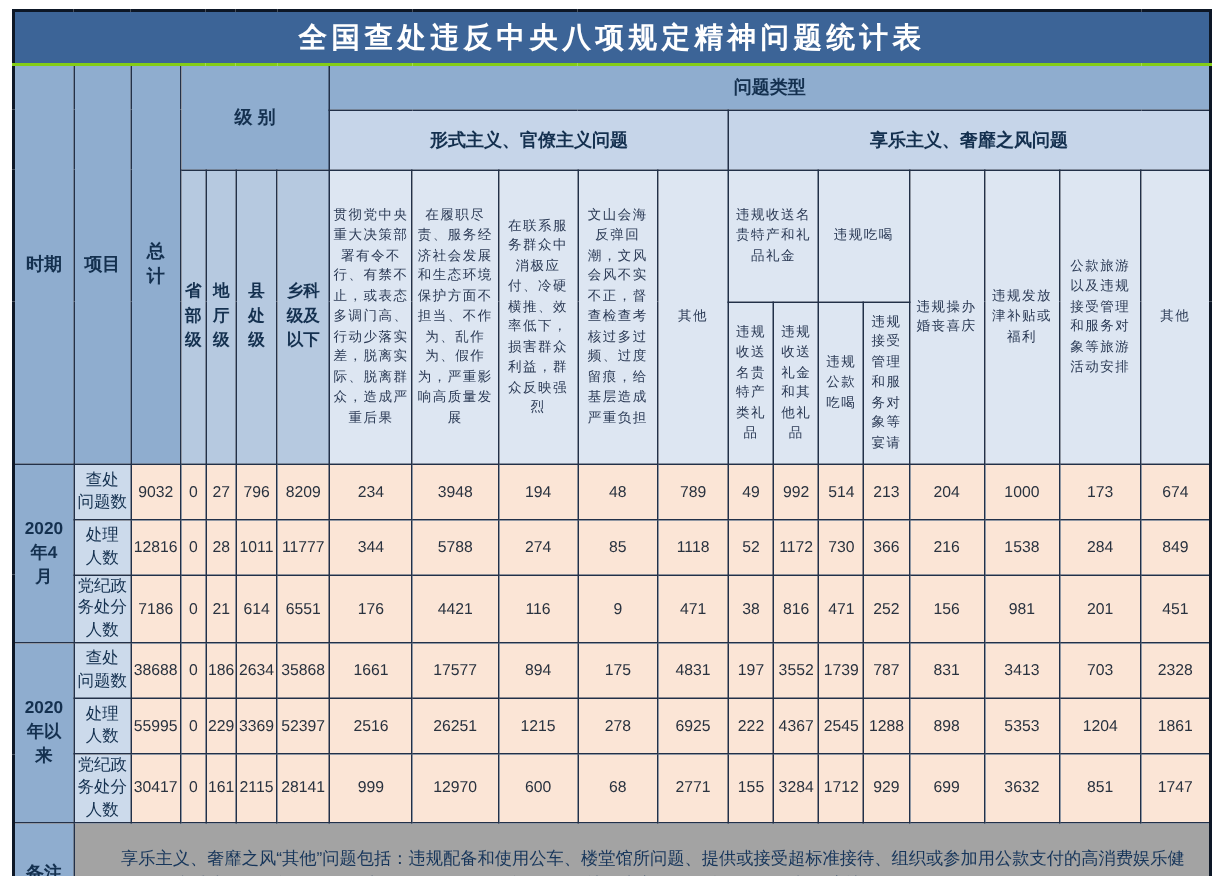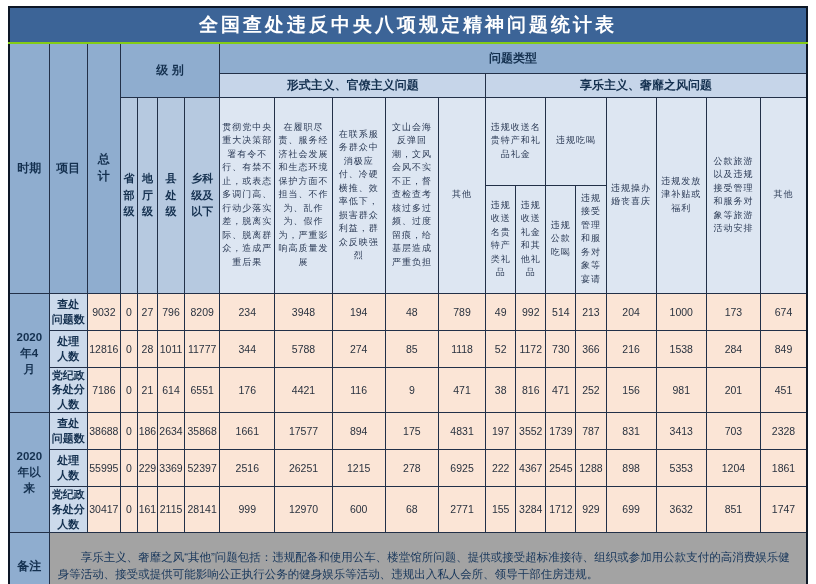--- a/index.html
+++ b/index.html
@@ -12,29 +12,29 @@
   .pre{white-space:pre-line;}
   .title{background:#3c6497;color:#ffffff;font-size:19px;font-weight:bold;
          letter-spacing:3px;border-bottom:2px solid #84cc16;}
   .mid{background:#8fadcf;color:#14304f;font-weight:bold;font-size:12px;}
   .band{background:#c6d5e9;color:#14304f;font-weight:bold;font-size:12px;}
   .lvl{background:#b6c9e0;color:#14304f;font-weight:bold;font-size:11px;line-height:1.5;}
   .pale{background:#dde6f2;color:#2b3a55;font-size:9px;line-height:1.5;
         letter-spacing:1px;padding:2px 2px;}
   .gname{vertical-align:middle;}
   .num{background:#fbe5d6;color:#29323f;font-size:10.5px;padding:0;letter-spacing:0;}
-  .rowlabel{background:#ccdaeb;color:#14304f;font-size:11px;font-weight:bold;
+  .rowlabel{background:#ccdaeb;color:#14304f;font-size:11px;font-weight:normal;
             padding:0 1px;line-height:1.35;}
   .period{background:#8fadcf;color:#14304f;font-size:11.5px;font-weight:bold;line-height:1.4;}
   .remark{background:#a3a3a3;color:#16355a;text-align:left;font-size:11.5px;
           padding:16px 8px;text-indent:2em;line-height:1.55;}
   .footer{background:#a2bedb;color:#14304f;font-size:12px;font-weight:bold;padding:0 6px;}
   .fl{text-align:left;}
   .fr{text-align:right;}
-  tr.r-title{height:36px;} tr.r-h1{height:30px;} tr.r-h2{height:24px;}
+  tr.r-title{height:36px;} tr.r-h1{height:30px;} tr.r-h2{height:40px;}
   tr.r-h3{height:88px;} tr.r-h4{height:108px;} tr.r-data{height:37px;}
   tr.r-remark{height:34px;} tr.r-foot{height:22px;}
 </style>
 </head>
 <body>
 
 <div class="wrap">
 <table>
   <colgroup>
     <col style="width:40px">

